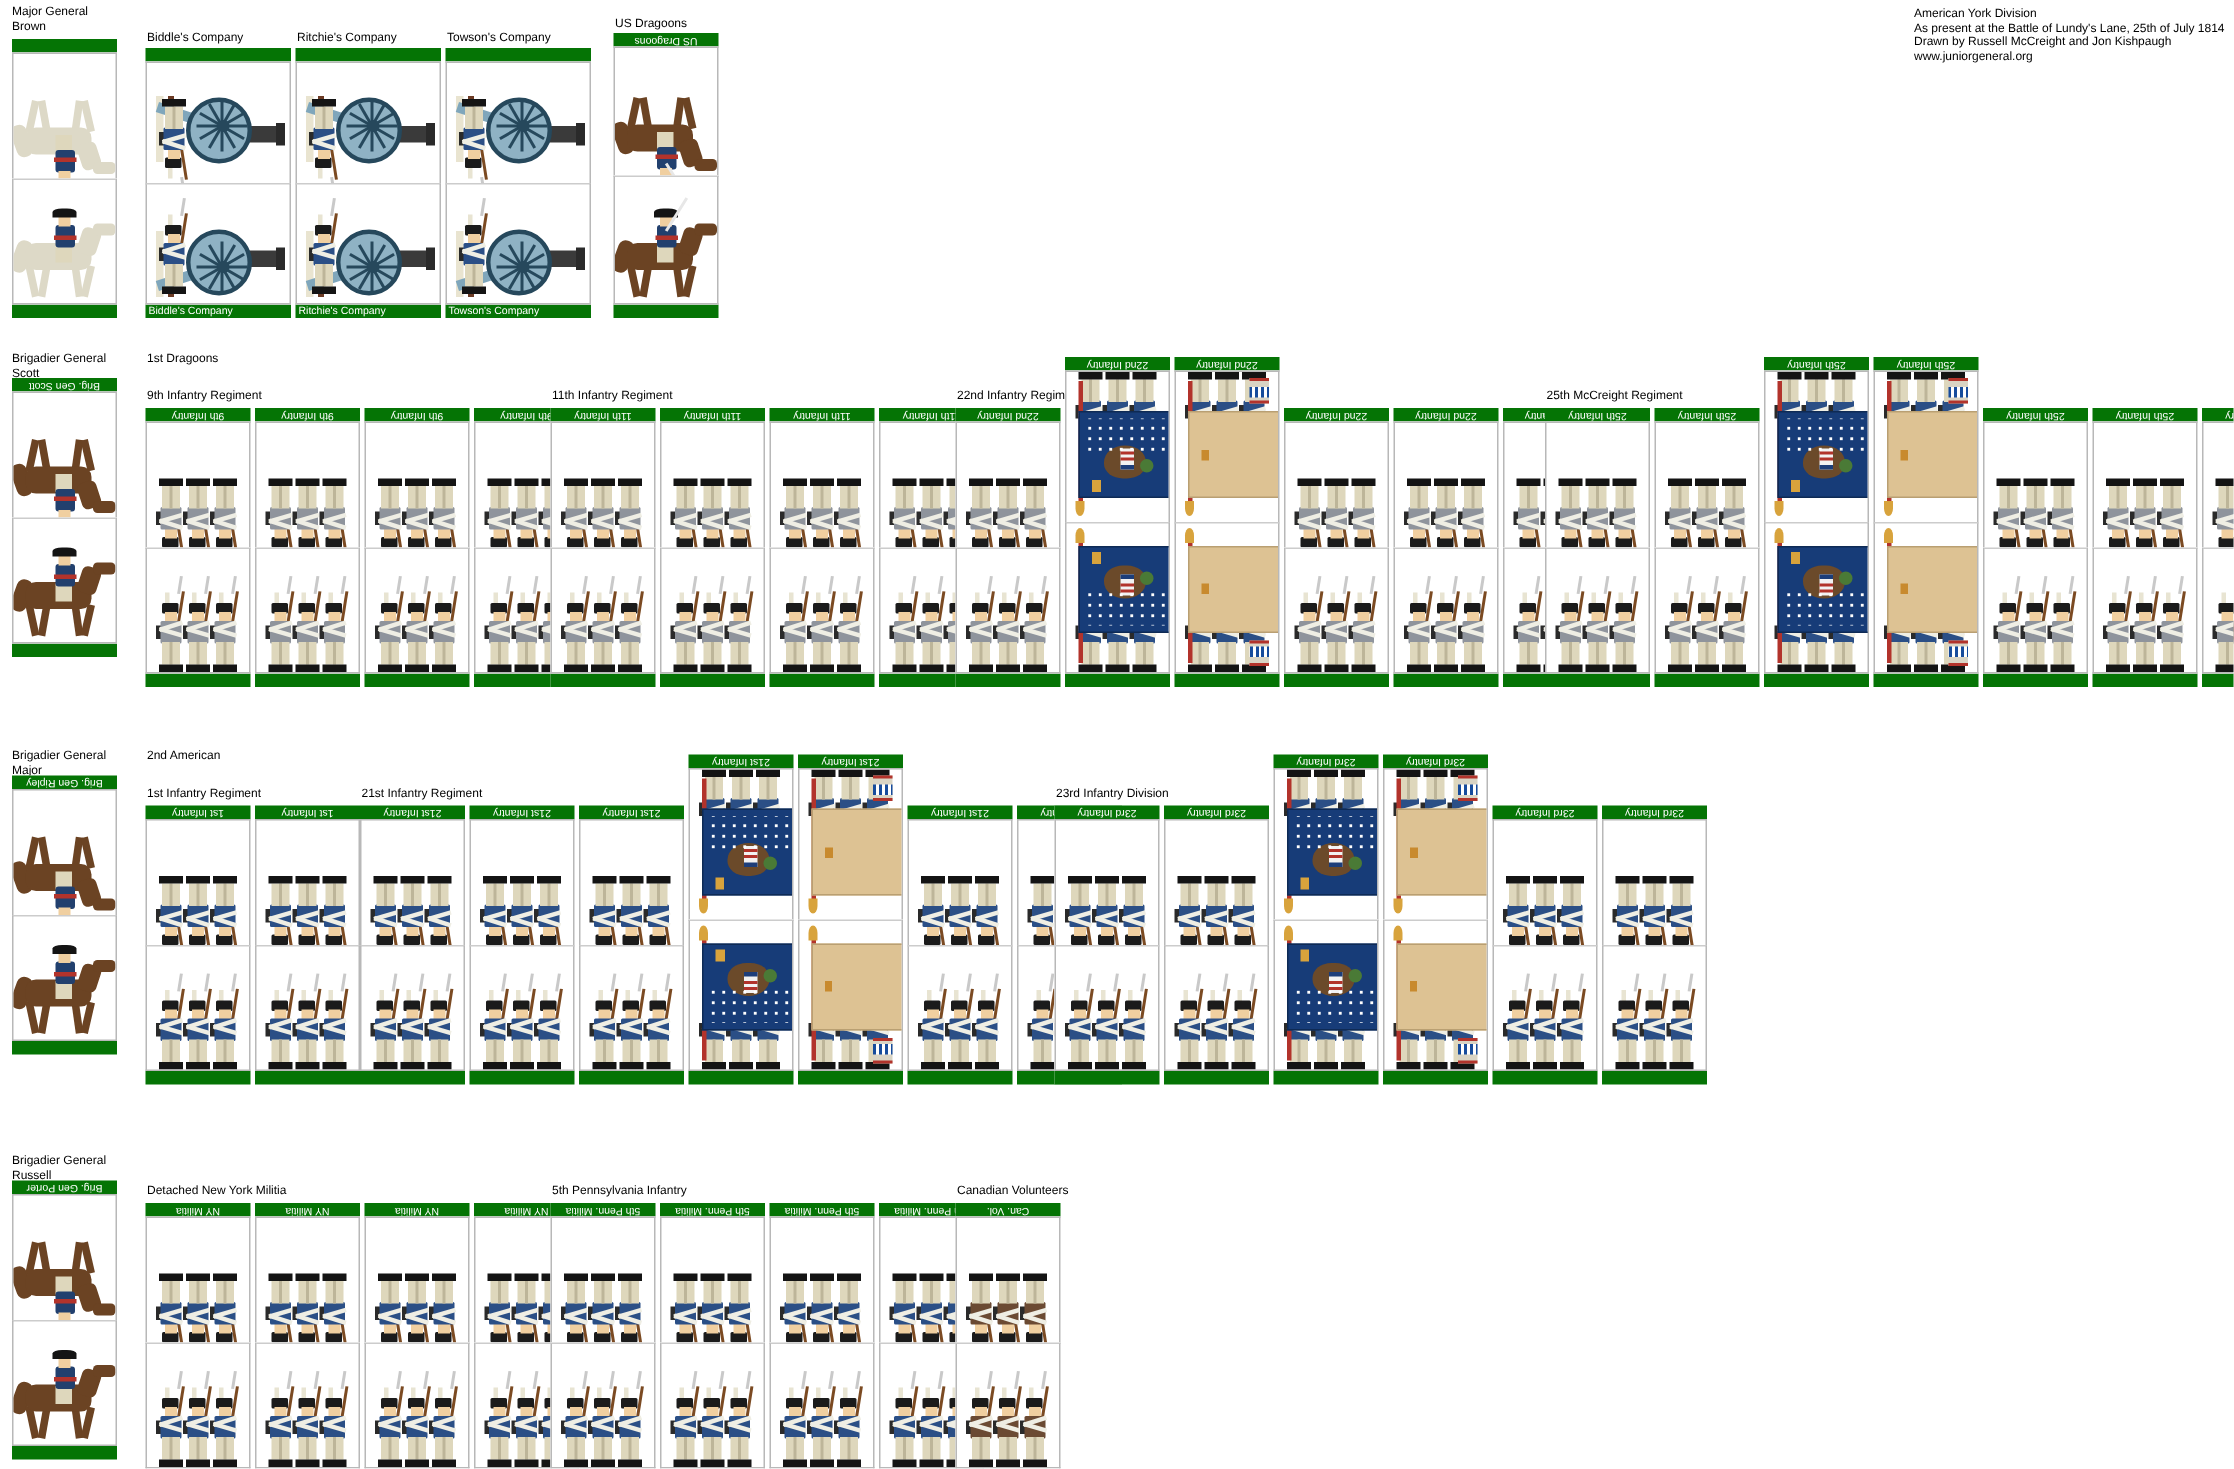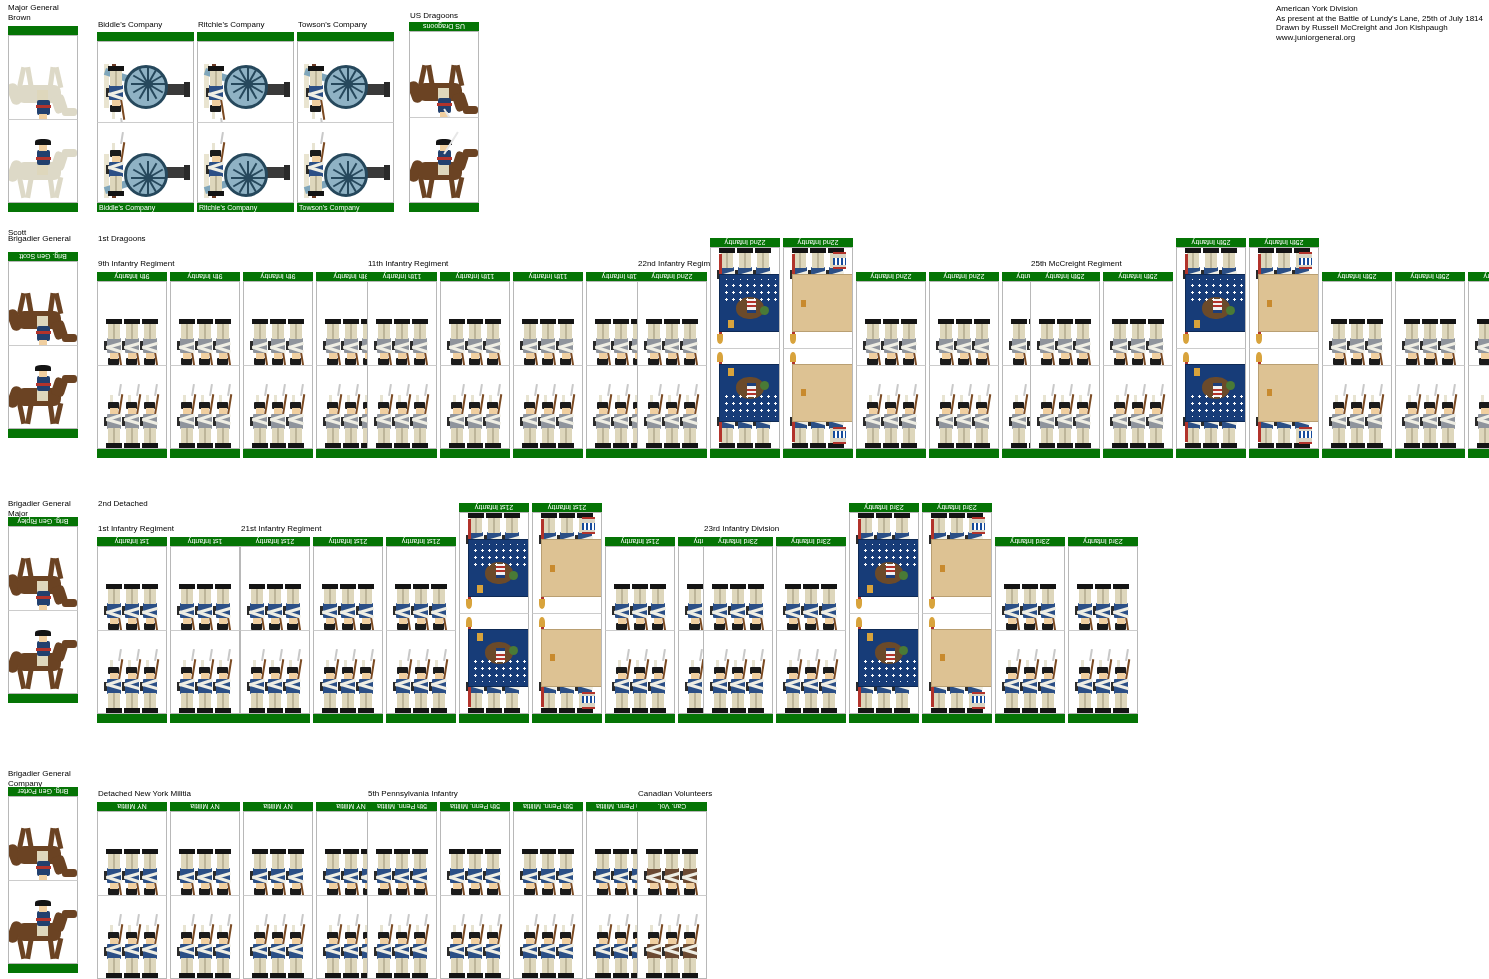--- a/index.html
+++ b/index.html
@@ -138,36 +138,36 @@
   </div>
 
   <div class="caption" style="left:8px;top:3px;">Major General</div>
   <div class="caption" style="left:8px;top:13px;">Brown</div>
   <div class="caption" style="left:98px;top:20px;">Biddle's Company</div>
   <div class="caption" style="left:198px;top:20px;">Ritchie's Company</div>
   <div class="caption" style="left:298px;top:20px;">Towson's Company</div>
   <div class="caption" style="left:410px;top:11px;">US Dragoons</div>
 
   <div class="caption" style="left:8px;top:234px;">Brigadier General</div>
-  <div class="caption" style="left:8px;top:228px;">Scott</div>
+  <div class="caption" style="left:8px;top:244px;">Scott</div>
   <div class="caption" style="left:98px;top:234px;">1st Dragoons</div>
   <div class="caption" style="left:98px;top:259px;">9th Infantry Regiment</div>
   <div class="caption" style="left:368px;top:259px;">11th Infantry Regiment</div>
   <div class="caption" style="left:638px;top:259px;">22nd Infantry Regiment</div>
   <div class="caption" style="left:1031px;top:259px;">25th McCreight Regiment</div>
 
   <div class="caption" style="left:8px;top:499px;">Brigadier General</div>
   <div class="caption" style="left:8px;top:509px;">Major</div>
-  <div class="caption" style="left:98px;top:499px;">2nd Detached</div>
+  <div class="caption" style="left:98px;top:499px;">2nd American</div>
   <div class="caption" style="left:98px;top:524px;">1st Infantry Regiment</div>
   <div class="caption" style="left:241px;top:524px;">21st Infantry Regiment</div>
   <div class="caption" style="left:704px;top:524px;">23rd Infantry Division</div>
 
   <div class="caption" style="left:8px;top:769px;">Brigadier General</div>
-  <div class="caption" style="left:8px;top:779px;">Company</div>
+  <div class="caption" style="left:8px;top:779px;">Russell</div>
   <div class="caption" style="left:98px;top:789px;">Detached New York Militia</div>
   <div class="caption" style="left:368px;top:789px;">5th Pennsylvania Infantry</div>
   <div class="caption" style="left:638px;top:789px;">Canadian Volunteers</div>
 
   <div id="stands-layer">
       <div class="stand" style="left:8px;top:26px;width:70px;height:186px;">
         <div class="lbl" style="width:70px;height:9px;"></div>
         <div class="face top" style="height:84px;">
           <div style="position:absolute;left:0;top:0;width:100%;height:100%;">
             <div class="horse wht" style="position:absolute;bottom:2px;left:-2px;transform:scaleY(-1);">

